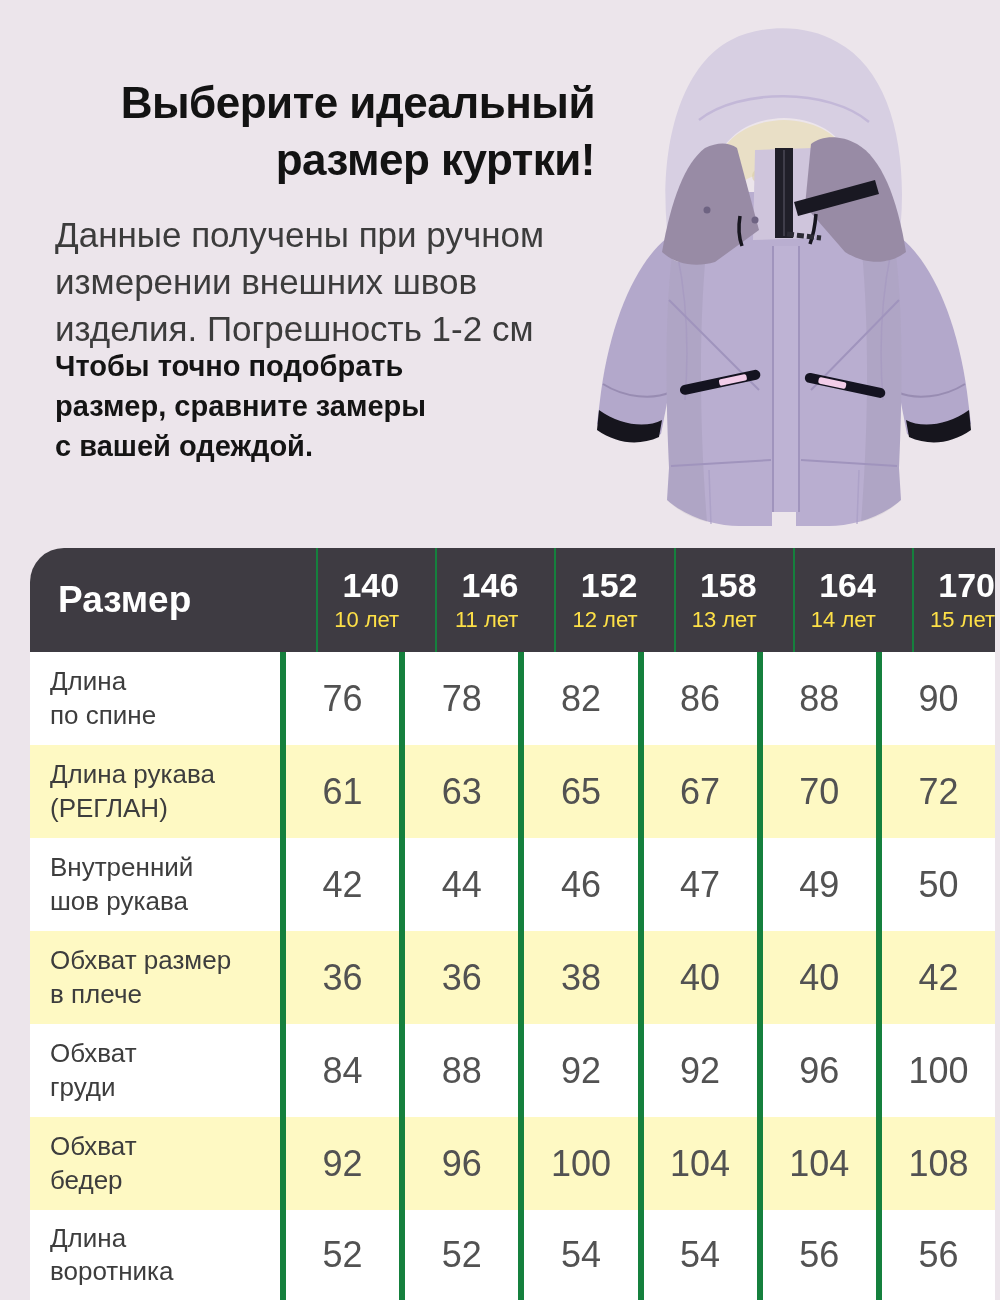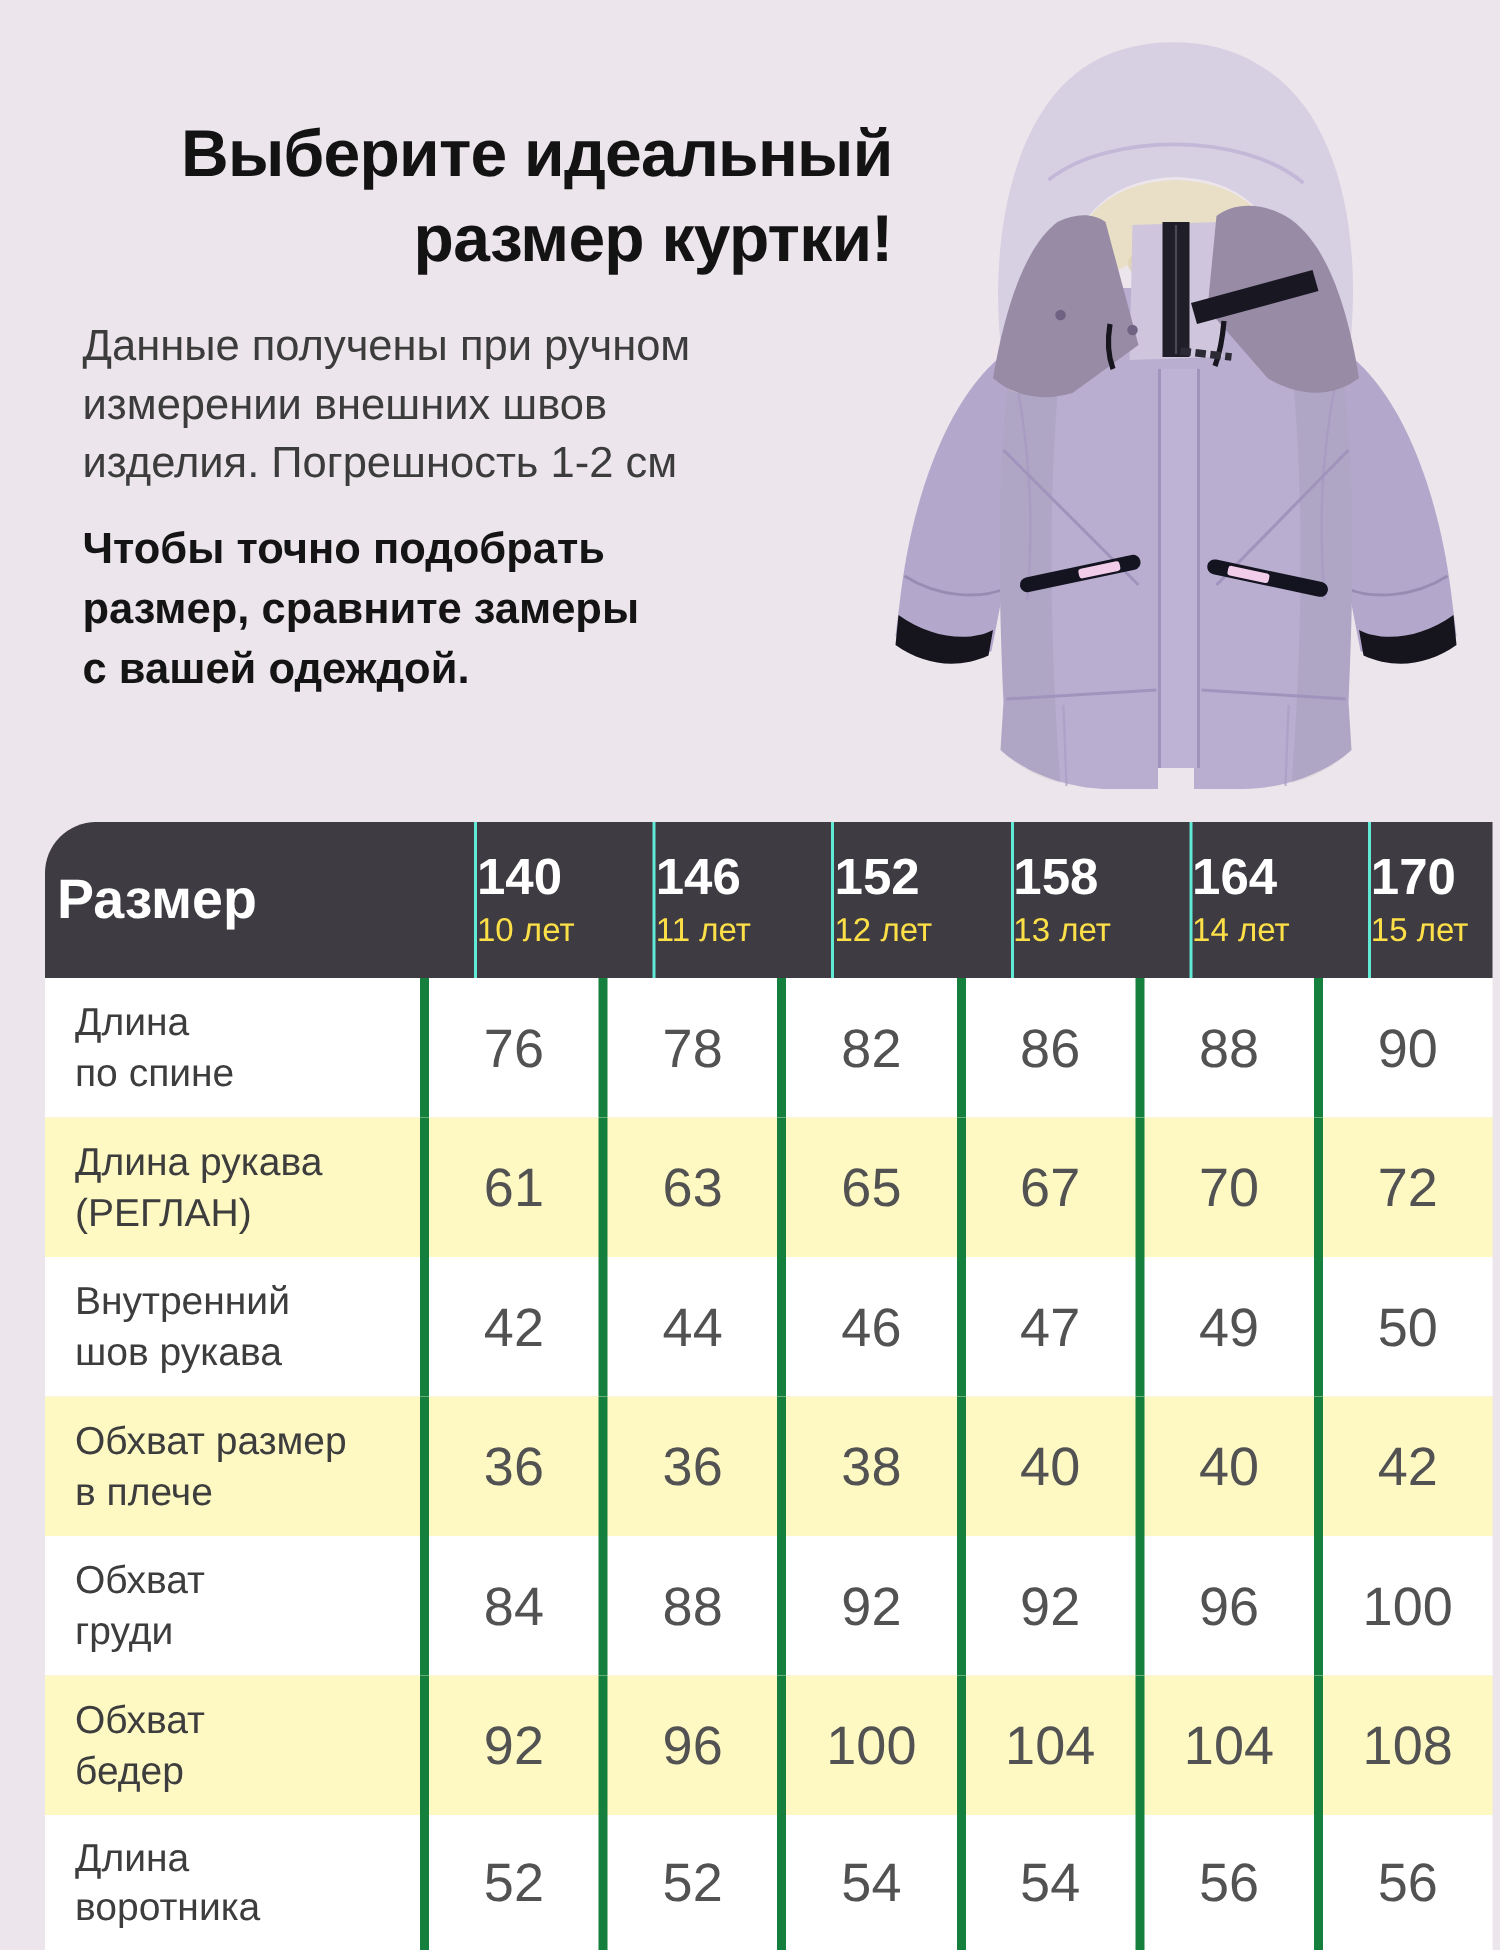--- a/index.html
+++ b/index.html
@@ -11,21 +11,21 @@
     position:relative;
     overflow:hidden;
   }
   .intro { position:absolute; left:55px; top:74px; width:540px; z-index:2; }
   .title {
     font-size:44px; font-weight:700; color:#131313;
     line-height:1.3; white-space:pre-line; letter-spacing:-0.5px;text-align:right;
   }
   .desc {
     position:absolute; left:0; top:138px; width:540px;
-    font-size:29px; font-weight:400; color:#3c3c3c;
+    font-size:35px; font-weight:400; color:#3c3c3c;
     line-height:1.34; white-space:pre-line;
   }
   .note {
     position:absolute; left:0; top:272px; width:540px;
     font-size:29px; font-weight:700; color:#141414;
     line-height:1.38; white-space:pre-line;
   }
   .jacket-svg { position:absolute; left:558px; top:0; width:442px; height:545px; z-index:1; }
 
   
@@ -33,25 +33,25 @@
     position:absolute; left:30px; top:548px; width:965px; height:752px;
     display:flex; flex-direction:column;
   }
   .thead {
     height:104px; flex:0 0 104px; display:flex;
     background:#3e3b42; border-top-left-radius:34px;
     color:#ffffff;
   }
   .corner {
     width:250px; flex:0 0 250px; display:flex; align-items:center;
-    padding-left:8px; font-size:37px; font-weight:700;
+    padding-left:28px; font-size:37px; font-weight:700;
   }
   .colh {
-    flex:1 1 0; border-left:2px solid #5eead4;
-    display:flex; flex-direction:column; align-items:flex-start; justify-content:center;margin-left:36px;
+    flex:1 1 0; border-left:2px solid #15803d;
+    display:flex; flex-direction:column; align-items:flex-end; justify-content:center;margin-left:36px;
   }
   .colh .size { font-size:34px; font-weight:700; line-height:1.1; }
   .colh .age  { font-size:22px; font-weight:400; margin-top:3px; color:#fde047; }
   .trow { flex:0 0 93px; display:flex; background:#ffffff; }
   .trow:last-child { flex:1 1 auto; }
   .trow.alt { background:#fef9c3; }
   .rlabel {
     width:250px; flex:0 0 250px; display:flex; align-items:center;
     padding-left:20px; font-size:26px; color:#3d3d3d;
     line-height:1.28; white-space:pre-line;

